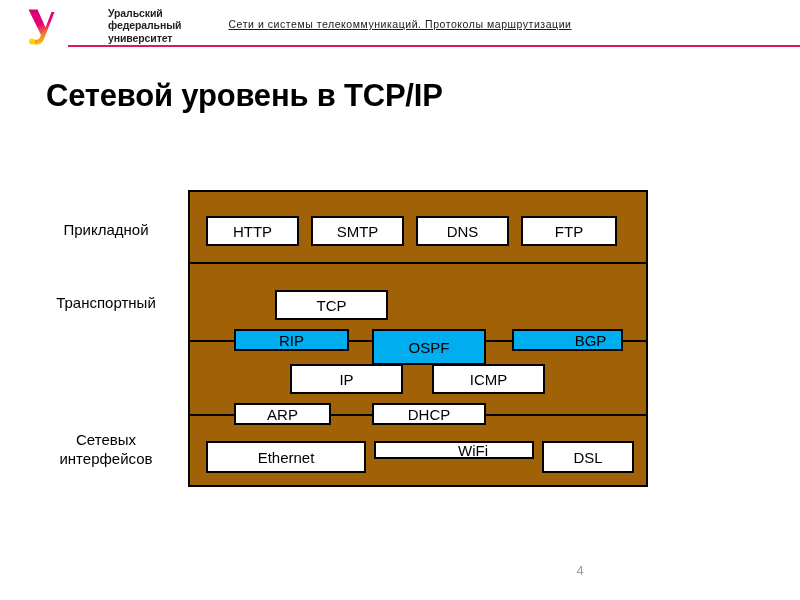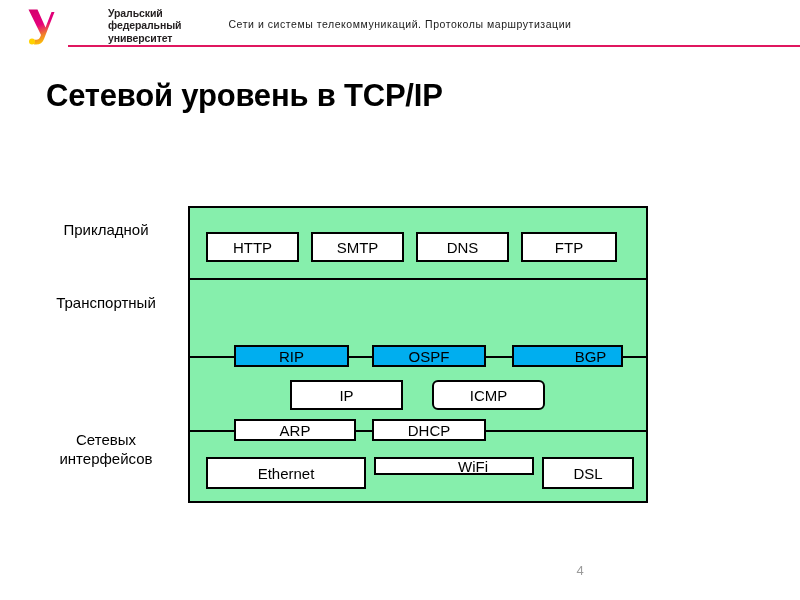--- a/index.html
+++ b/index.html
@@ -49,20 +49,21 @@
 
   #header-title {
     position: absolute;
     left: 0; top: 18px;
     width: 800px;
     text-align: center;
     font-size: 10.5px;
     color: #1a1a1a;
     letter-spacing: 0.55px;
     white-space: nowrap;
+    text-decoration: underline;
   }
   #header-rule {
     position: absolute;
     left: 68px; top: 45px;
     width: 732px;
     height: 2px;
     background: #e0175f;
   }
 
   
@@ -95,26 +96,26 @@
     color: #000;
   }
   #label-application { top: 30px; }
   #label-transport   { top: 103px; }
   #label-network     { top: 177px; }
   #label-interface   { top: 240px; }
 
   
   #stack-frame {
     position: absolute;
-    left: 158px; top: 16px;
+    left: 158px; top: 0;
     width: 460px;
     height: 297px;
     border: 2px solid #000;
     box-sizing: border-box;
-    background: #86efac;
+    background: #a16207;
   }
   
   .layer-divider {
     position: absolute;
     left: 0;
     width: 100%;
     height: 0;
     border-top: 2px solid #000;
   }
   #divider-app-transport  { top: 70px; }
@@ -146,29 +147,29 @@
   #box-smtp     { left: 121px; top: 24px; width: 93px;  height: 30px; }
   #box-dns      { left: 226px; top: 24px; width: 93px;  height: 30px; }
   #box-ftp      { left: 331px; top: 24px; width: 96px;  height: 30px; }
 
   
   #box-tcp      { left: 85px;  top: 98px; width: 113px; height: 30px; }
   #box-udp      { left: 268px; top: 98px; width: 113px; height: 30px; }
 
   
   #box-rip      { left: 44px;  top: 137px; width: 115px; height: 22px; }
-  #box-ospf     { left: 182px; top: 137px; width: 114px; height: 22px; }
+  #box-ospf     { left: 182px; top: 137px; width: 114px; height: 36px; }
   #box-bgp      { left: 322px; top: 137px; width: 111px; height: 22px; padding-left: 46px; }
 
   
   #box-ip       { left: 100px; top: 172px; width: 113px; height: 30px; }
-  #box-icmp     { left: 242px; top: 172px; width: 113px; height: 30px; border-radius: 6px; }
-
-  
-  #box-arp      { left: 44px;  top: 211px; width: 122px; height: 22px; }
+  #box-icmp     { left: 242px; top: 172px; width: 113px; height: 30px; }
+
+  
+  #box-arp      { left: 44px;  top: 211px; width: 97px; height: 22px; }
   #box-dhcp     { left: 182px; top: 211px; width: 114px; height: 22px; }
 
   
   #box-ethernet { left: 16px;  top: 249px; width: 160px; height: 32px; }
   #box-wifi     { left: 184px; top: 249px; width: 160px; height: 18px; padding-left: 38px; }
   #box-dsl      { left: 352px; top: 249px; width: 92px;  height: 32px; }
 
   
   #page-number {
     position: absolute;
@@ -230,20 +231,21 @@
 
     <div class="layer-divider" id="divider-app-transport"></div>
     <div class="layer-divider" id="divider-transport-net"></div>
     <div class="layer-divider" id="divider-net-iface"></div>
 
     <div class="proto-box" id="box-http">HTTP</div>
     <div class="proto-box" id="box-smtp">SMTP</div>
     <div class="proto-box" id="box-dns">DNS</div>
     <div class="proto-box" id="box-ftp">FTP</div>
 
+    <div class="proto-box" id="box-tcp">TCP</div>
 
     <div class="proto-box highlight" id="box-rip">RIP</div>
     <div class="proto-box highlight" id="box-ospf">OSPF</div>
     <div class="proto-box highlight" id="box-bgp">BGP</div>
 
     <div class="proto-box" id="box-ip">IP</div>
     <div class="proto-box" id="box-icmp">ICMP</div>
 
     <div class="proto-box" id="box-arp">ARP</div>
     <div class="proto-box" id="box-dhcp">DHCP</div>

